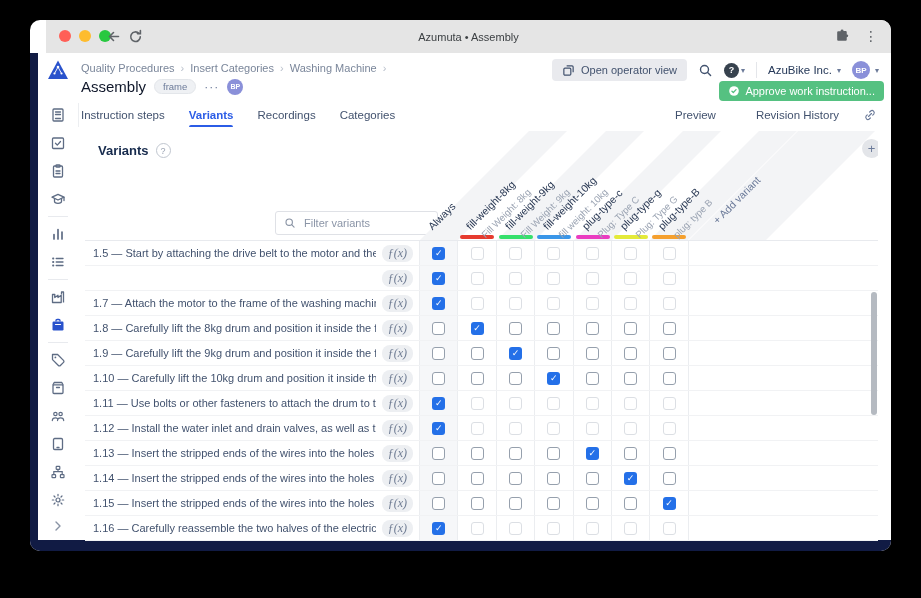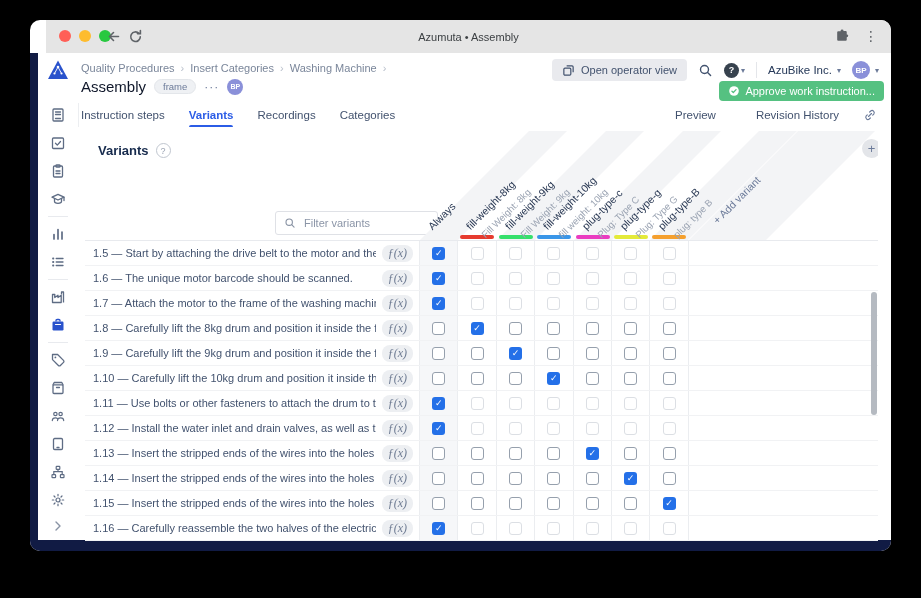--- a/index.html
+++ b/index.html
@@ -368,21 +368,20 @@
               <div class="cell">
                 <div class="cb d"></div>
               </div>
               <div class="cell">
                 <div class="cb d"></div>
               </div>
               <div class="filler"></div>
             </div>
             <div class="row">
               <div class="lcell">
-                <div class="ltext">1.6 — The unique motor barcode should be scanned.</div>
                 <div class="fxpill">ƒ(x)</div>
               </div>
               <div class="cell always">
                 <div class="cb c">✓</div>
               </div>
               <div class="cell">
                 <div class="cb d"></div>
               </div>
               <div class="cell">
                 <div class="cb d"></div>

